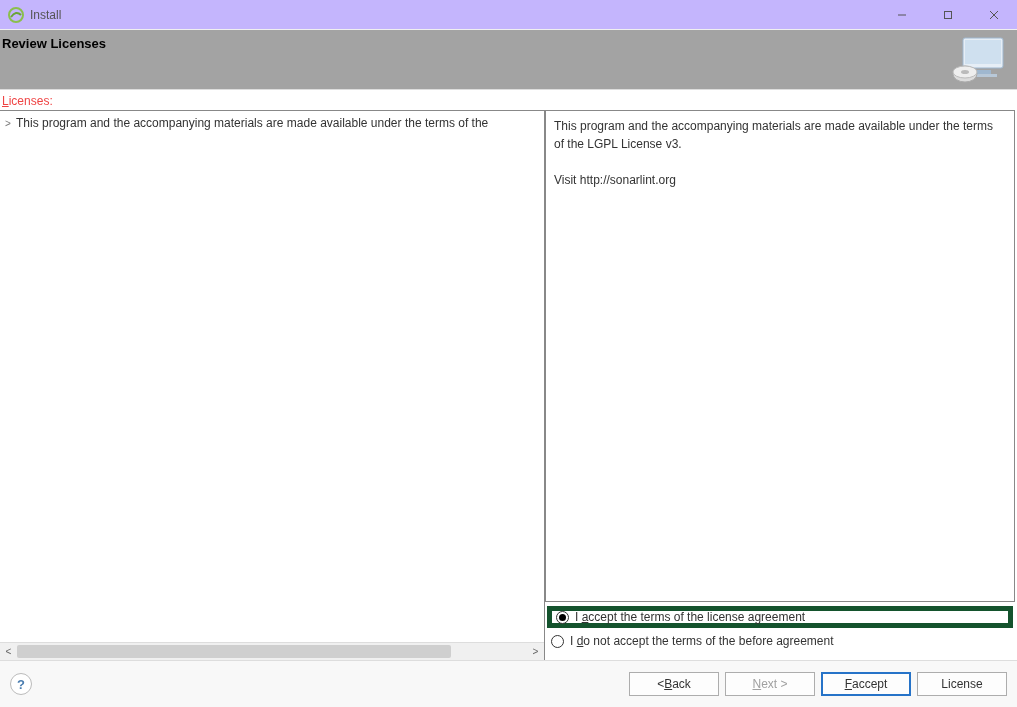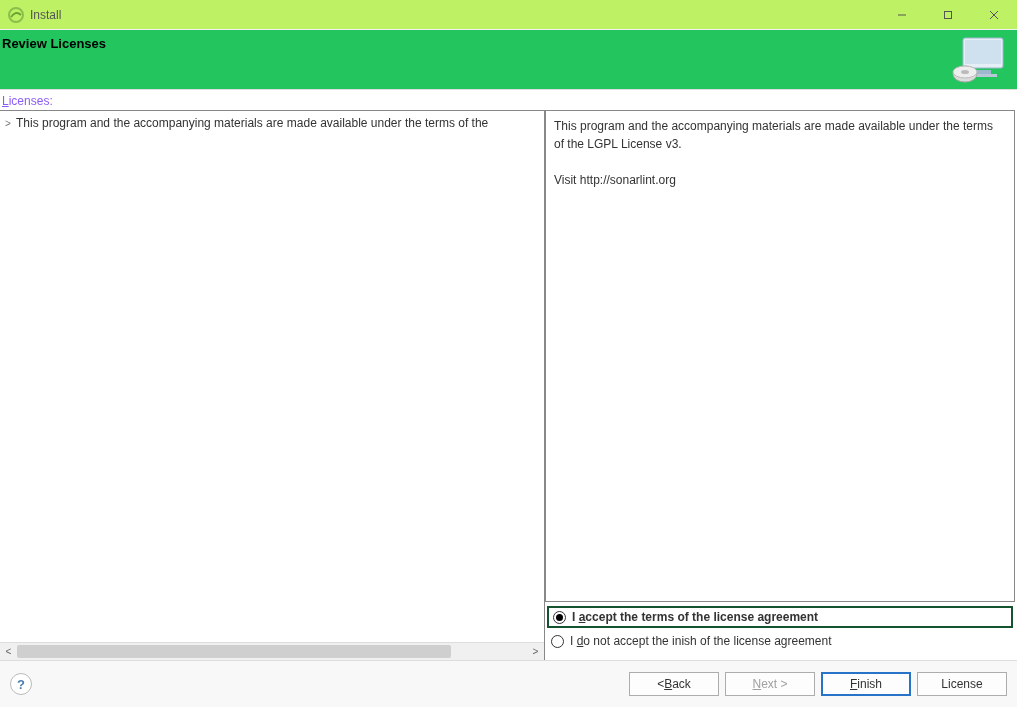--- a/index.html
+++ b/index.html
@@ -9,36 +9,36 @@
     font-size: 12px;
     color: #333;
     background: #fff;
     width: 1017px;
     height: 707px;
     position: relative;
     overflow: hidden;
   }
   .titlebar {
     height: 30px;
-    background: #bef264;
+    background: #c4b5fd;
     display: flex;
     align-items: center;
     padding-left: 8px;
     border-bottom: 1px solid #f0f0f0;
   }
   .titlebar-icon {
     width:16px; height:16px; margin-right:6px;
     display:inline-flex; align-items:center; justify-content:center;
   }
   .titlebar-title { color:#555; }
   .win-controls { position:absolute; top:0; right:0; height:30px; display:flex; }
   .win-btn { width:46px; height:30px; display:flex; align-items:center; justify-content:center; color:#666; }
   .header {
     height: 60px;
-    background:#22c55e;
+    background:#a3a3a3;
     border-bottom:1px solid #ddd;
     position:relative;
     padding:6px 0 0 0;
   }
   .header-title { font-weight:bold; font-size:13px; padding-left:2px; color:#000;}
   .header-sub { padding:8px 0 0 12px; color:#444; }
   .header-graphic {
     position:absolute; right:8px; top:4px; width:60px; height:52px;
   }
   .body-area {
@@ -48,21 +48,21 @@
     bottom:47px;
     display:flex;
     flex-direction:column;
   }
   .labels-row {
     display:flex;
     height:20px;
     align-items:flex-end;
     padding-bottom:2px;
   }
-  .labels-row .lbl-left { width:545px; padding-left:2px; color:#8b5cf6; }
+  .labels-row .lbl-left { width:545px; padding-left:2px; color:#ef4444; }
   .labels-row .lbl-right { flex:1; color:#333; }
   .underline-char { text-decoration: underline; }
   .content-row {
     flex:1;
     display:flex;
     min-height:0;
   }
   .left-pane {
     width:545px;
     border:1px solid #888;
@@ -125,24 +125,23 @@
     display:flex;
     flex-direction:column;
     gap:4px;
   }
   .radio-row {
     display:flex; align-items:center; gap:6px;
     height:22px;
     padding-left:2px;
   }
   .highlight-accept {
-    border:2px solid #14532d;
+    border:5px solid #14532d;
     margin:-2px;
     padding-left:4px;
-    font-weight:bold;
   }
   .radio-dot {
     width:13px; height:13px; border:1px solid #333; border-radius:50%;
     display:inline-flex; align-items:center; justify-content:center;
     background:#fff;
   }
   .radio-dot.checked::after {
     content:""; width:7px; height:7px; background:#000; border-radius:50%;
   }
   .footer {
@@ -247,21 +246,21 @@
       <div class="license-text">This program and the accompanying materials are made available under the terms of the LGPL License v3.
 
 Visit http://sonarlint.org</div>
       <div class="radio-group">
         <label class="radio-row highlight-accept">
           <span class="radio-dot checked"></span>
           <span><span>I </span><span class="underline-char">a</span><span>ccept the terms of the license agreement</span></span>
         </label>
         <label class="radio-row">
           <span class="radio-dot"></span>
-          <span><span>I </span><span class="underline-char">d</span><span>o not accept the inish of the license agreement</span></span>
+          <span><span>I </span><span class="underline-char">d</span><span>o not accept the terms of the before agreement</span></span>
         </label>
       </div>
     </div>
   </div>
 </div>
 
 <div class="footer">
   <div class="help-btn">
       <span>?</span>
     </div>
@@ -270,18 +269,18 @@
       <span>&lt; </span>
       <span class="underline-char">B</span>
       <span>ack</span>
     </div>
   <div class="btn disabled">
       <span class="underline-char">N</span>
       <span>ext &gt;</span>
     </div>
   <div class="btn default">
       <span class="underline-char">F</span>
-      <span>inish</span>
+      <span>accept</span>
     </div>
   <div class="btn">
       <span>License</span>
     </div>
 </div>
 
 </body></html>

